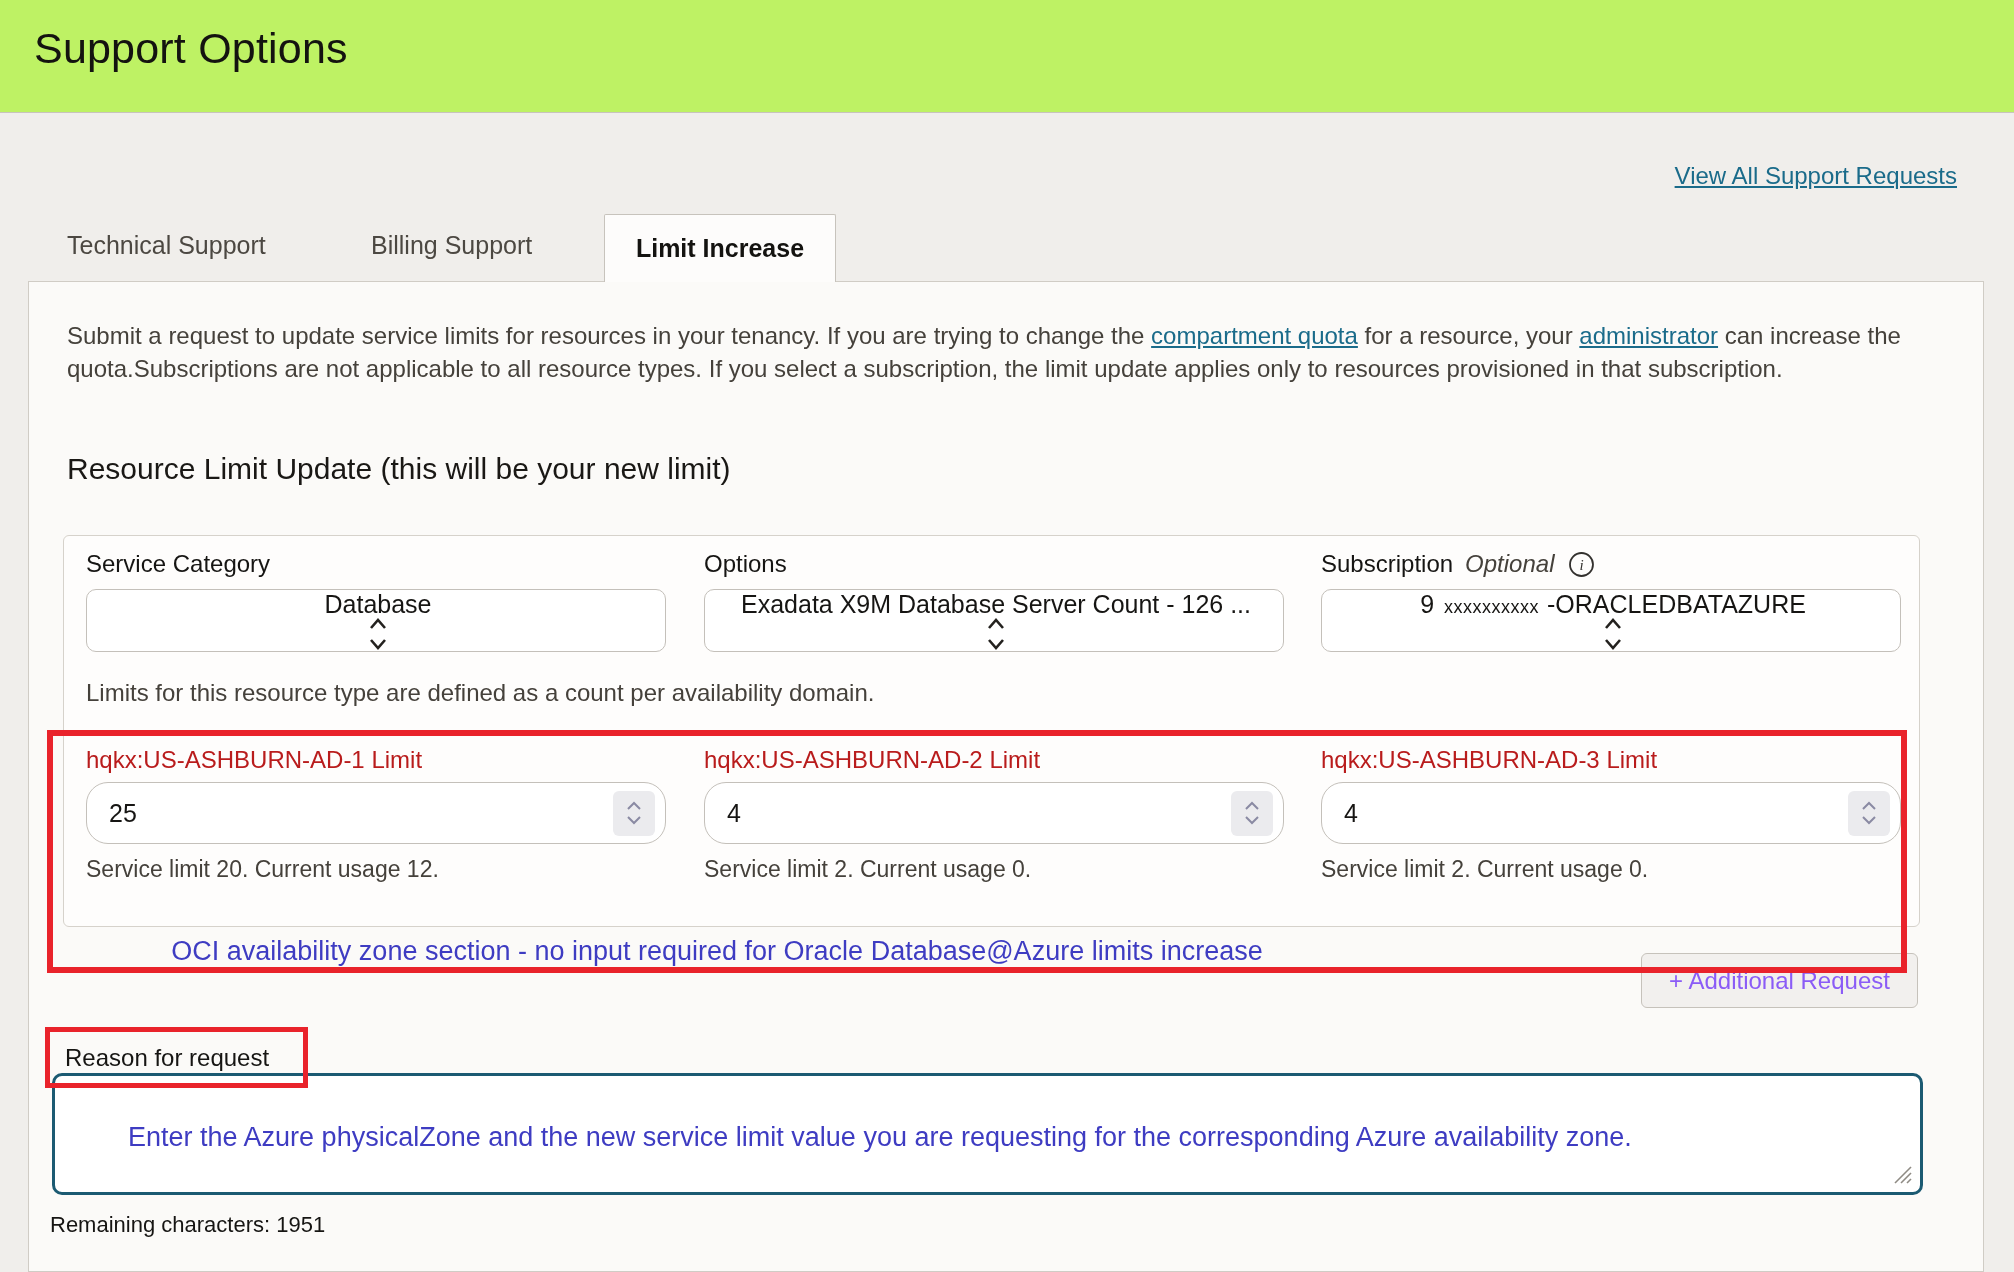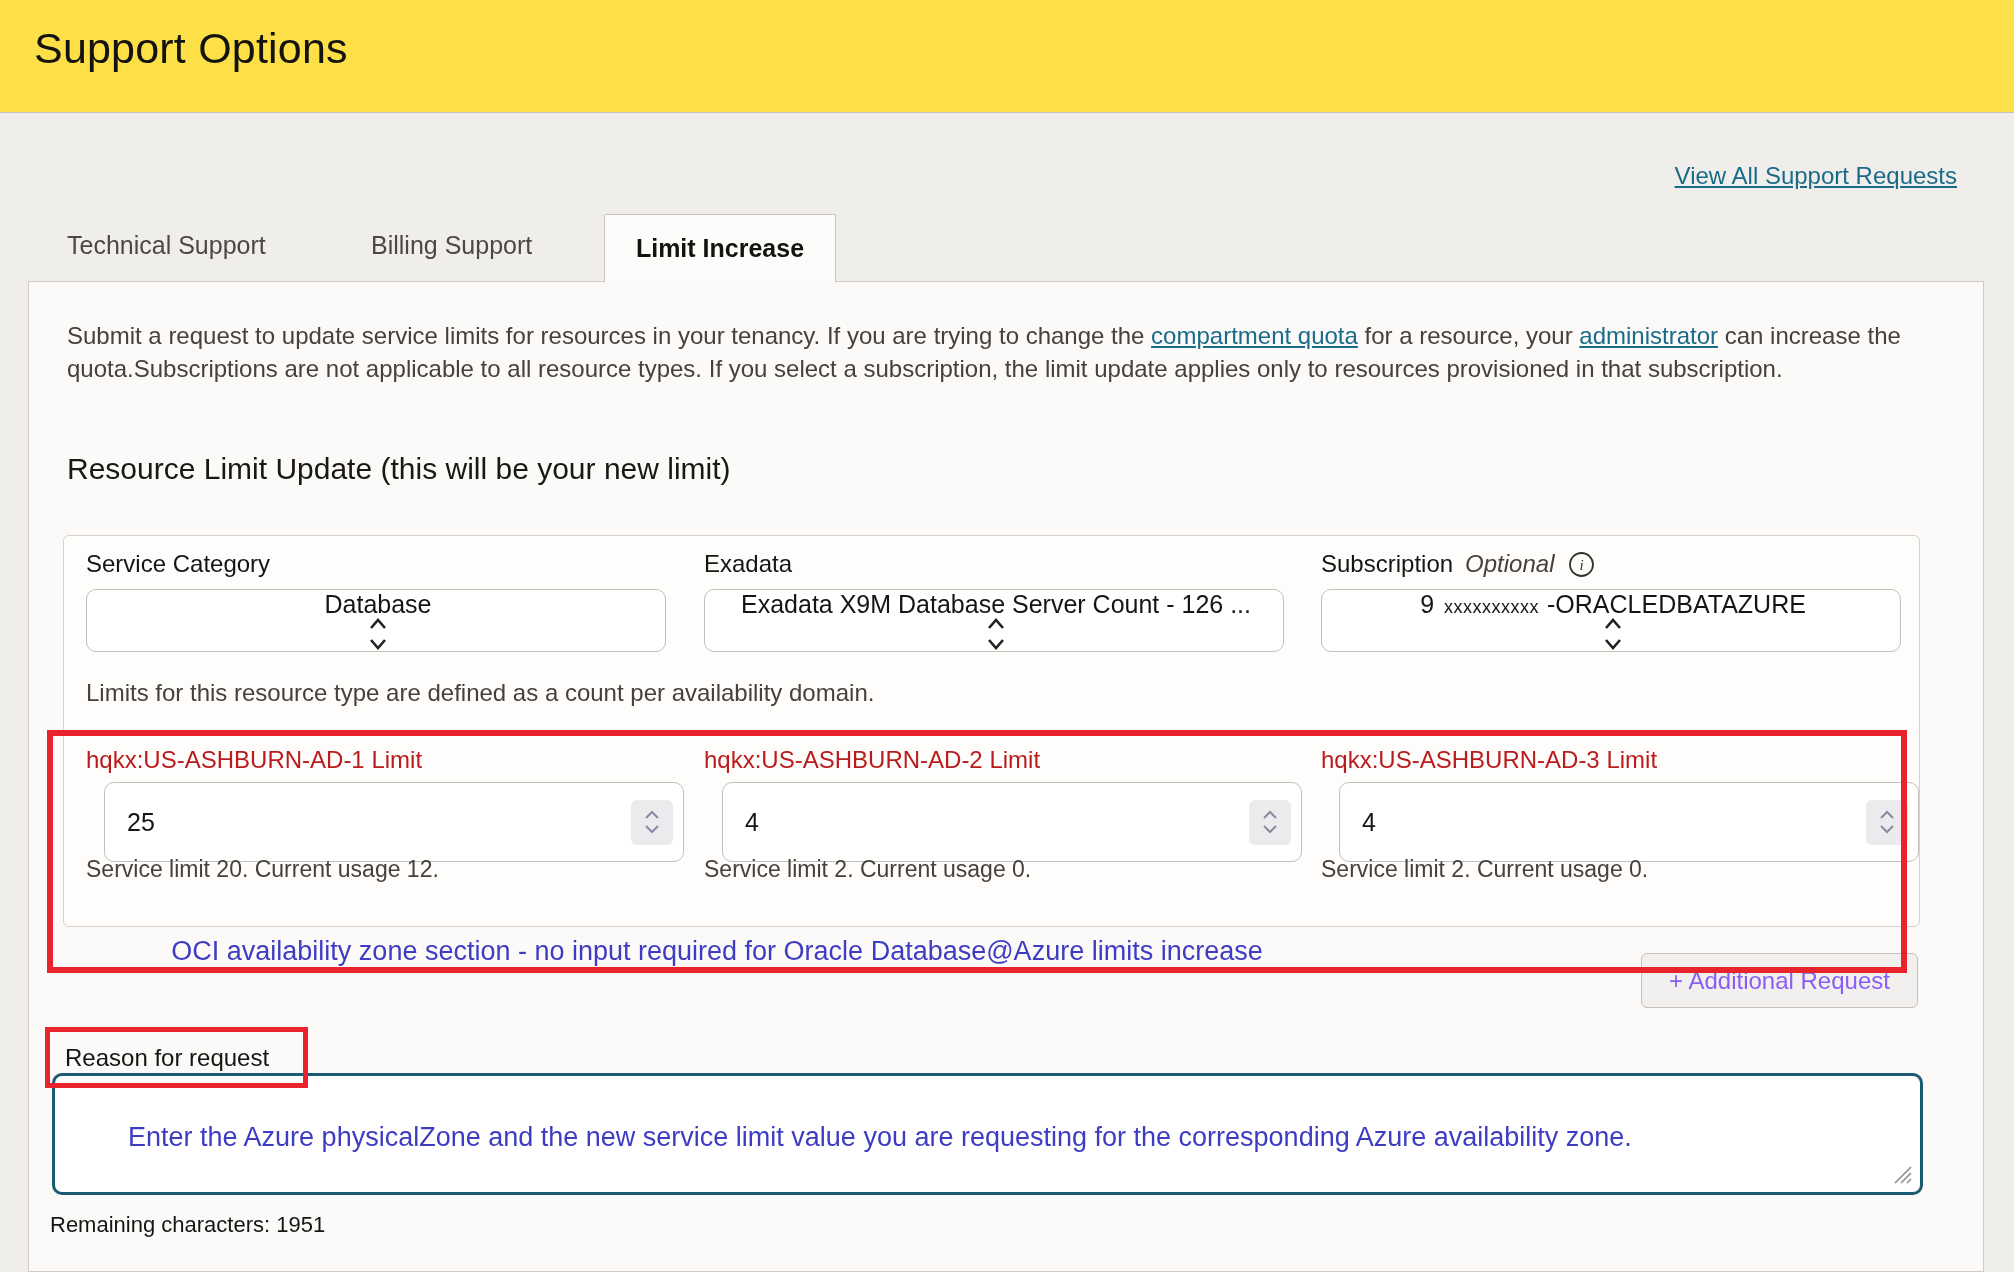--- a/index.html
+++ b/index.html
@@ -5,21 +5,21 @@
   * { margin:0; padding:0; box-sizing:border-box; }
   html,body { background:#e7e5e2; }
   body { font-family:"Liberation Sans", sans-serif; color:#161513; }
   .stage {
     position:relative; width:2014px; height:1272px;
     background:#f0eeeb; overflow:hidden;
   }
   
   .topbar {
     position:absolute; left:0; top:0; width:2014px; height:113px;
-    background:#fde047; border-bottom:1px solid #c8c4bd;
+    background:#bef264; border-bottom:1px solid #c8c4bd;
   }
   .page-title {
     position:absolute; left:34px; top:24px;
     font-size:43px; font-weight:500; letter-spacing:0.2px; color:#141310;
   }
   
   .view-all {
     position:absolute; top:162px; right:57px;
     font-size:24px; color:#1a6b8a; text-decoration:underline; cursor:pointer;
   }
@@ -71,24 +71,24 @@
   .masked { font-size:18px; letter-spacing:0.5px; padding:0 8px 0 10px; }
   .caret { flex:none; }
   
   .limits-note {
     position:absolute; left:22px; top:143px;
     font-size:24px; color:#45413b;
   }
   
   .ad-label { position:absolute; top:210px; font-size:24px; color:#b91c1c; }
   .num-input {
-    position:absolute; top:246px; width:580px; height:80px;
-    background:#ffffff; border:1px solid #c4c0ba; border-radius:10px;
+    position:absolute; top:246px; width:580px; height:62px;
+    background:#ffffff; border:1px solid #c4c0ba; border-radius:22px;
     display:flex; align-items:center; padding:0 10px 0 22px;
-    font-size:25px; color:#161513; cursor:text;margin-left:18px;
+    font-size:25px; color:#161513; cursor:text;
   }
   .num-input .grow { flex:1; }
   .spinner {
     flex:none; width:42px; height:45px; background:#ebebee; border-radius:6px;
     display:flex; flex-direction:column; align-items:center; justify-content:center;
     gap:4px; color:#8a8aa3; cursor:pointer;
   }
   .helper { position:absolute; top:320px; font-size:23px; color:#45413b; }
   
   .red-box {
@@ -162,21 +162,21 @@
       <div class="select">
         <span class="grow">Database</span>
         <svg class="caret" width="20" height="34" viewBox="0 0 20 34">
           <polyline points="3,11 10,3 17,11" fill="none" stroke="#24221f" stroke-width="2.6"></polyline>
           <polyline points="3,23 10,31 17,23" fill="none" stroke="#24221f" stroke-width="2.6"></polyline>
         </svg>
       </div>
     </div>
 
     <div class="field f-col2" style="top:14px;">
-      <span class="field-label">Exadata</span>
+      <span class="field-label">Options</span>
       <div class="select">
         <span class="grow">Exadata X9M Database Server Count - 126 ...</span>
         <svg class="caret" width="20" height="34" viewBox="0 0 20 34">
           <polyline points="3,11 10,3 17,11" fill="none" stroke="#24221f" stroke-width="2.6"></polyline>
           <polyline points="3,23 10,31 17,23" fill="none" stroke="#24221f" stroke-width="2.6"></polyline>
         </svg>
       </div>
     </div>
 
     <div class="field f-col3" style="top:14px;">

